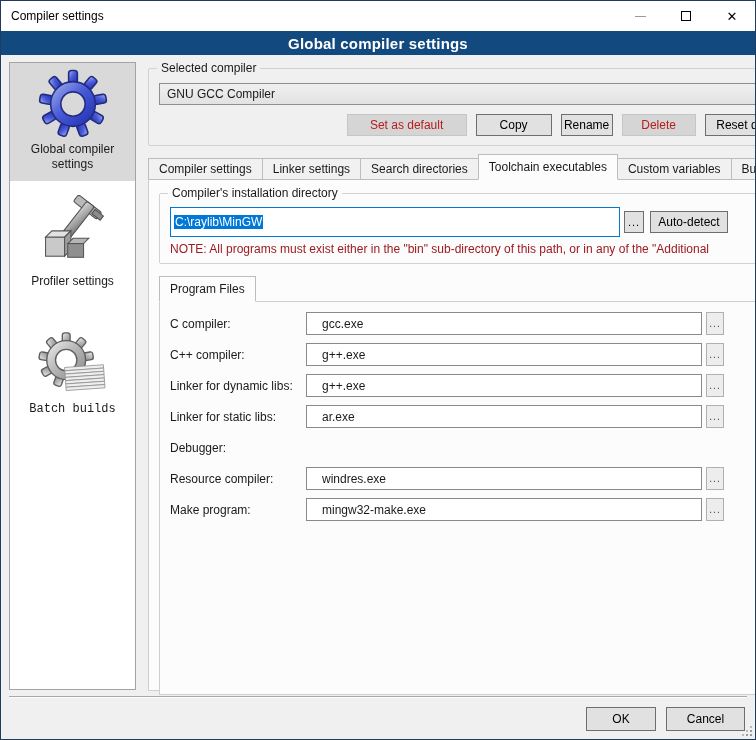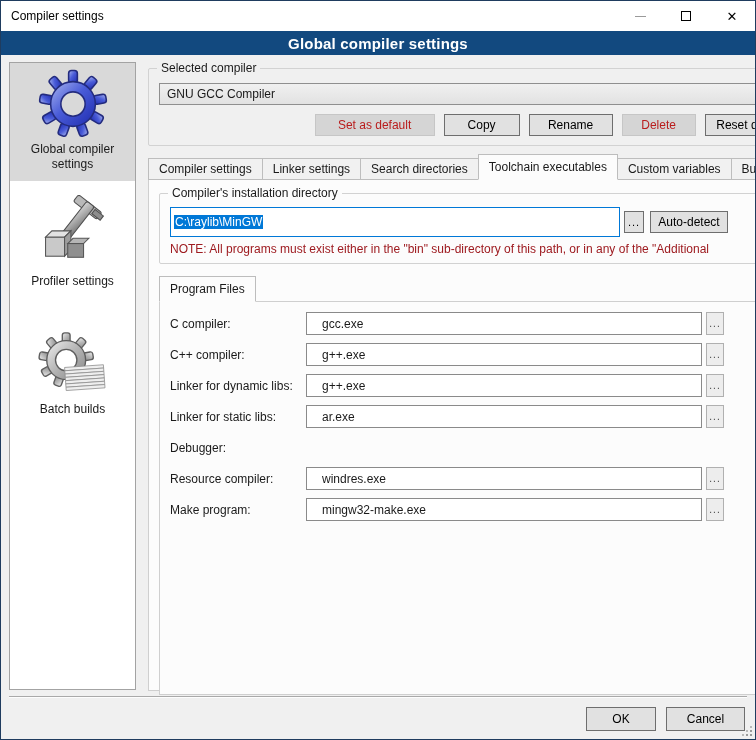--- a/index.html
+++ b/index.html
@@ -25,21 +25,21 @@
   
   .body { display:flex; gap:12px; padding:7px 8px 0 8px; }
 
   
   .sidebar { width:127px; height:628px; background:#fff; border:1px solid #a3a3a3; flex:none; }
   .side-item { display:flex; flex-direction:column; align-items:center; cursor:pointer; }
   .side-item.selected { background:#d9d9d9; }
   .side-item .side-label { text-align:center; line-height:15px; margin-top:3px; padding:0 4px; }
   .si-1 { padding:6px 0 9px 0; }
   .si-2 { padding:12px 0 10px 0; margin-top:2px; }
-  .si-3 { padding:30px 0 10px 0; }
+  .si-3 { padding:30px 0 10px 0;font-family:Liberation Mono, monospace; }
 
   
   .main { flex:1; position:relative; }
 
   
   .group { position:relative; border:1px solid #d2d2d2; border-radius:2px; }
   .group > .glabel { position:absolute; top:-8px; left:8px; padding:0 4px; line-height:14px; }
   .g-compiler { margin-top:6px; padding:14px 10px 9px 10px; }
   .g-compiler > .glabel { background:#f0f0f0; }
   .g-dir { margin-top:4px; padding:13px 10px 7px 10px; }
@@ -48,21 +48,21 @@
   
   .combo { height:22px; border:1px solid #8f8f8f; background:linear-gradient(#f0f0f0,#e2e2e2);
            display:flex; align-items:center; padding:0 24px 0 7px; position:relative; cursor:default;
            white-space:nowrap; overflow:hidden; }
 
   
   .btn { height:22px; background:#e1e1e1; border:1px solid #6e6e6e; font-family:inherit; font-size:12px;
          color:#000; display:inline-flex; align-items:center; justify-content:center; cursor:pointer; }
   .btn.disabled { background:#d5d5d5; border-color:#c6c6c6; color:#b91c1c; cursor:default; }
   .btnrow { display:flex; justify-content:flex-end; gap:9px; margin-top:9px; }
-  .w-setdef { width:120px; } .w-copy { width:76px; } .w-rename { width:84px; }
+  .w-setdef { width:120px; } .w-copy { width:76px; } .w-rename { width:52px; }
   .w-delete { width:74px; } .w-reset { width:100px; }
 
   
   .tabbar { position:relative; display:flex; align-items:flex-end; height:26px; margin-top:8px;
             z-index:2; margin-bottom:-1px; padding-right:42px; overflow:hidden; }
   .tab { height:22px; padding:0 10px; background:#f1f1f1; border:1px solid #bdbdbd; margin-right:-1px;
          display:flex; align-items:center; white-space:nowrap; cursor:pointer; }
   .tab.active { height:26px; background:#fcfcfc; border-bottom-color:#fcfcfc; z-index:3; }
   .tab.clipped { width:44px; padding-right:0; overflow:hidden; flex:none; }
 

